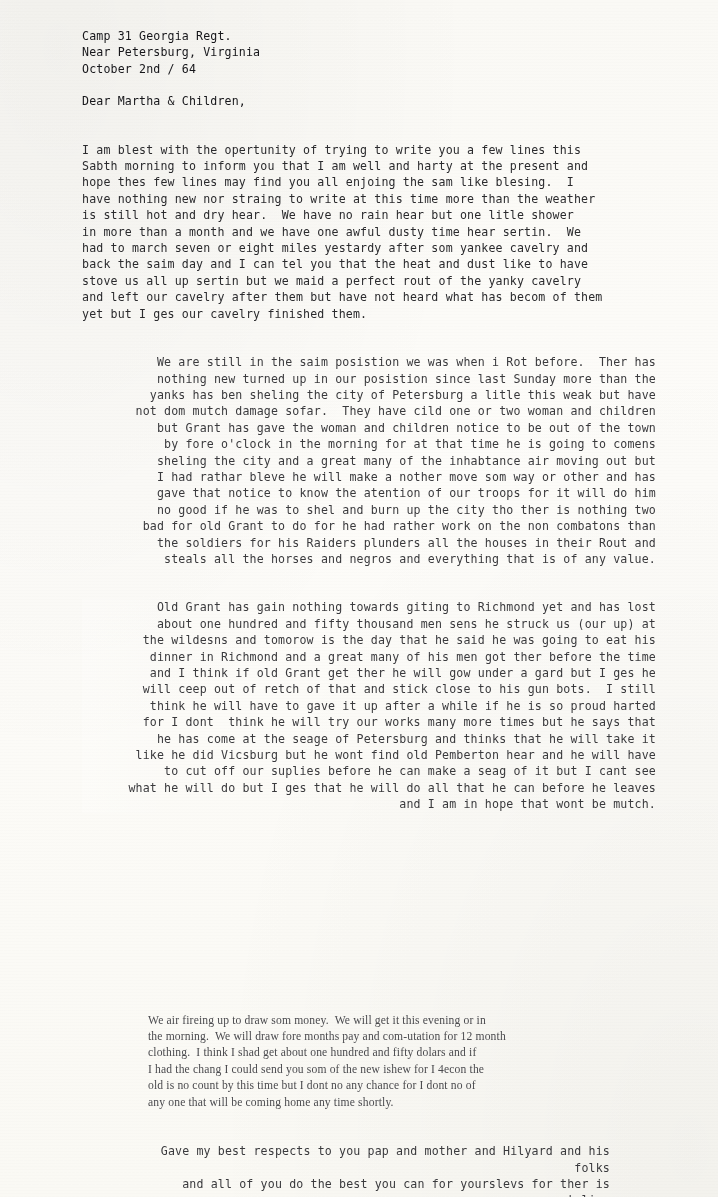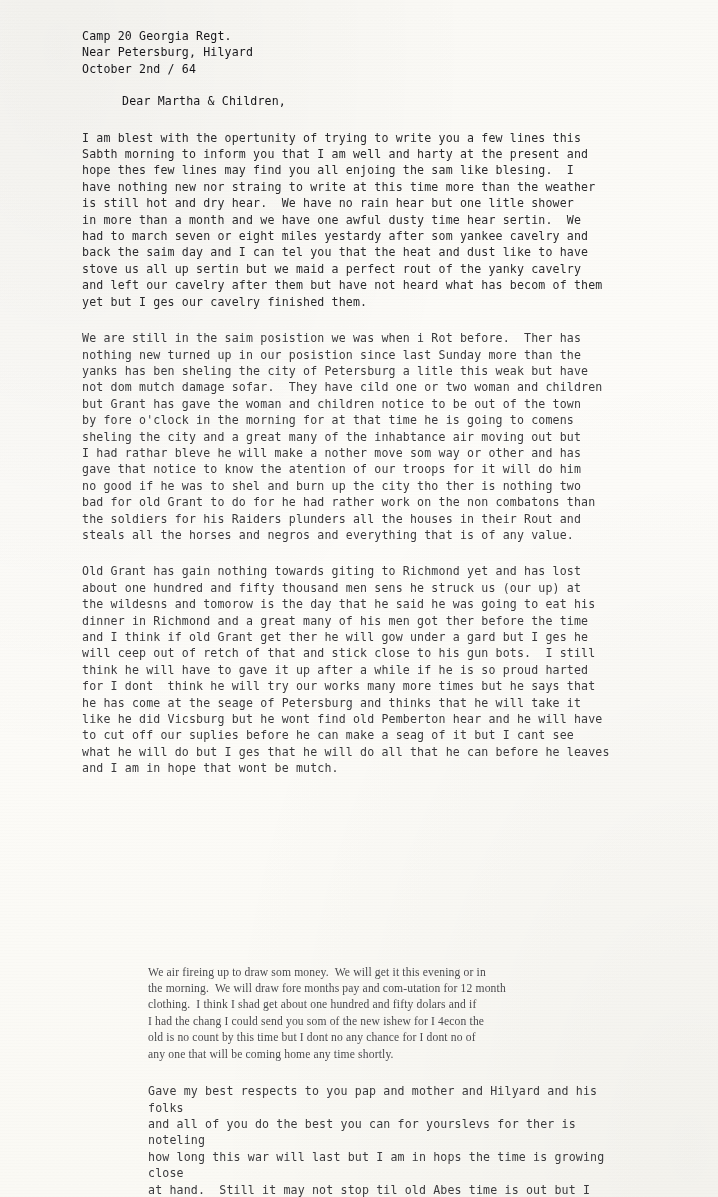--- a/index.html
+++ b/index.html
@@ -43,49 +43,48 @@
     line-height: 16.4px;
     color: #16161a;
     letter-spacing: 0.15px;
     white-space: pre-wrap;
   }
   .heading {
     margin: 0 0 0 0;
   }
   .salutation {
     margin-top: 16px;
-    margin-left: 40px;
   }
   .para {
-    margin-top: 20px;
+    margin-top: 32px;
     text-align: left;
   }
   
   .fade-1 { color: #2a2a2d; }
-  .fade-2 { color: #3a3a3d; }
+  .fade-2 { color: #3a3a3d; text-align: right; }
   .fade-3 { color: #4a4a4e; font-family: Liberation Serif, serif; }
   .gap-block {
     height: 168px;
   }
   .lower {
     padding: 0 46px 0 66px;
   }
   .para.light-left {
     
     background: linear-gradient(90deg, rgba(255,255,255,0.22) 0%, rgba(255,255,255,0) 18%);
   }
 </style>
 </head>
 <body>
 
 <div class="page">
   <div class="letter">
 
-    <div class="typed heading">Camp 20 Georgia Regt.</div>
-    <div class="typed heading">Near Petersburg, Hilyard</div>
+    <div class="typed heading">Camp 31 Georgia Regt.</div>
+    <div class="typed heading">Near Petersburg, Virginia</div>
     <div class="typed heading">October 2nd / 64</div>
 
     <div class="typed salutation">Dear Martha &amp; Children,</div>
 
     <div class="typed para fade-1">I am blest with the opertunity of trying to write you a few lines this
 Sabth morning to inform you that I am well and harty at the present and
 hope thes few lines may find you all enjoing the sam like blesing.  I
 have nothing new nor straing to write at this time more than the weather
 is still hot and dry hear.  We have no rain hear but one litle shower
 in more than a month and we have one awful dusty time hear sertin.  We

